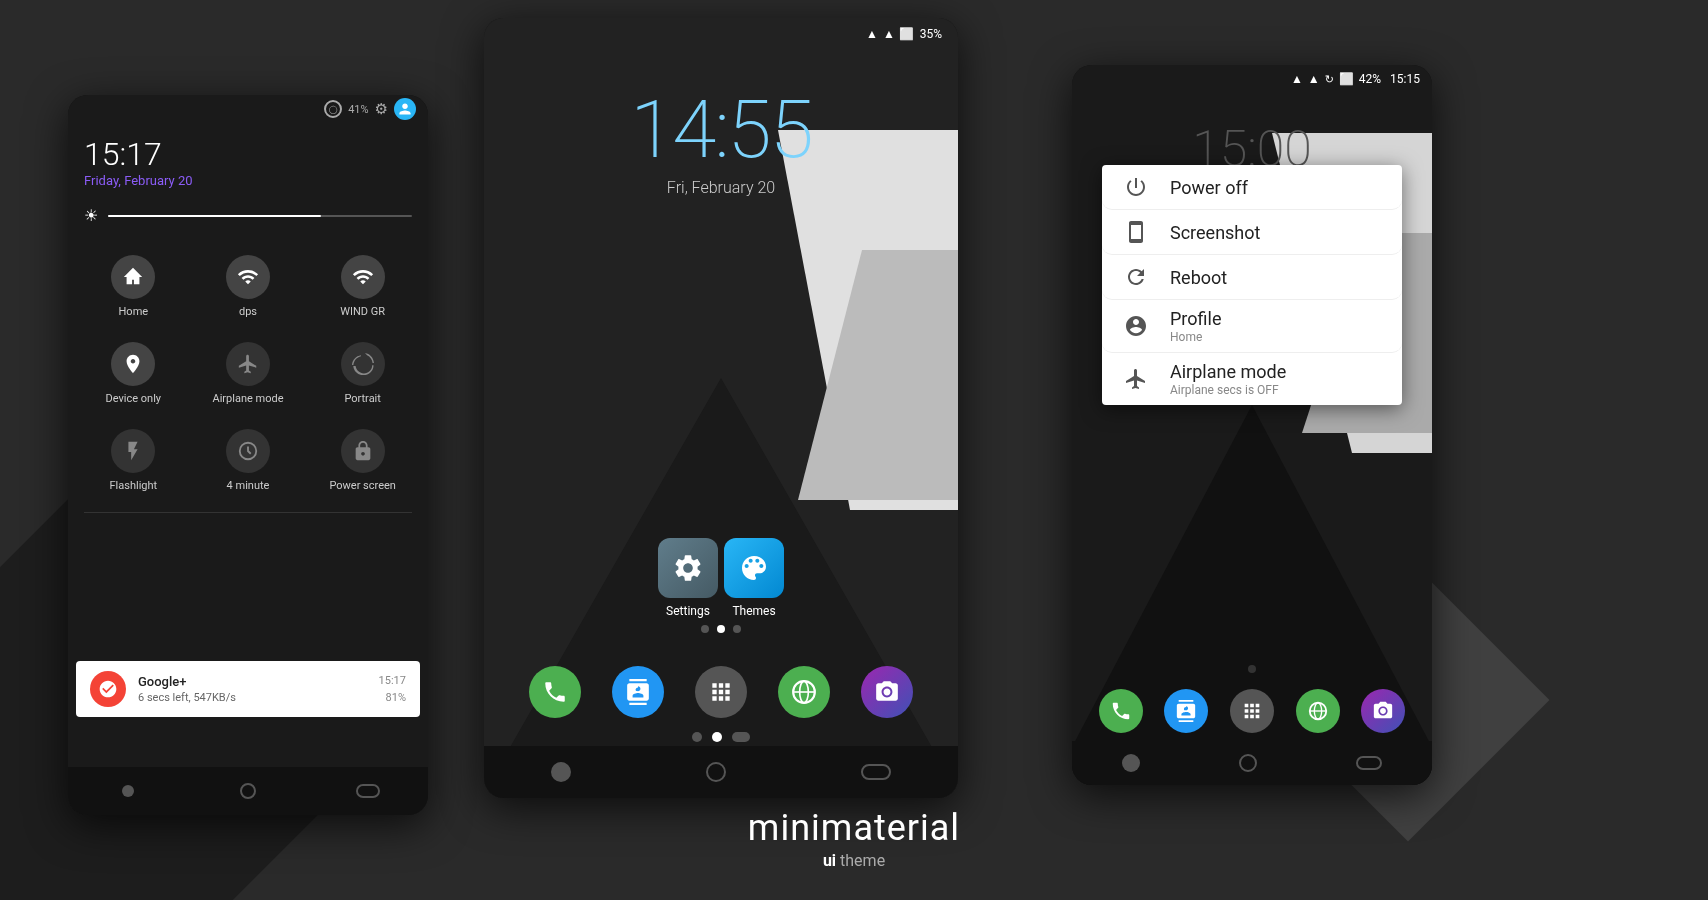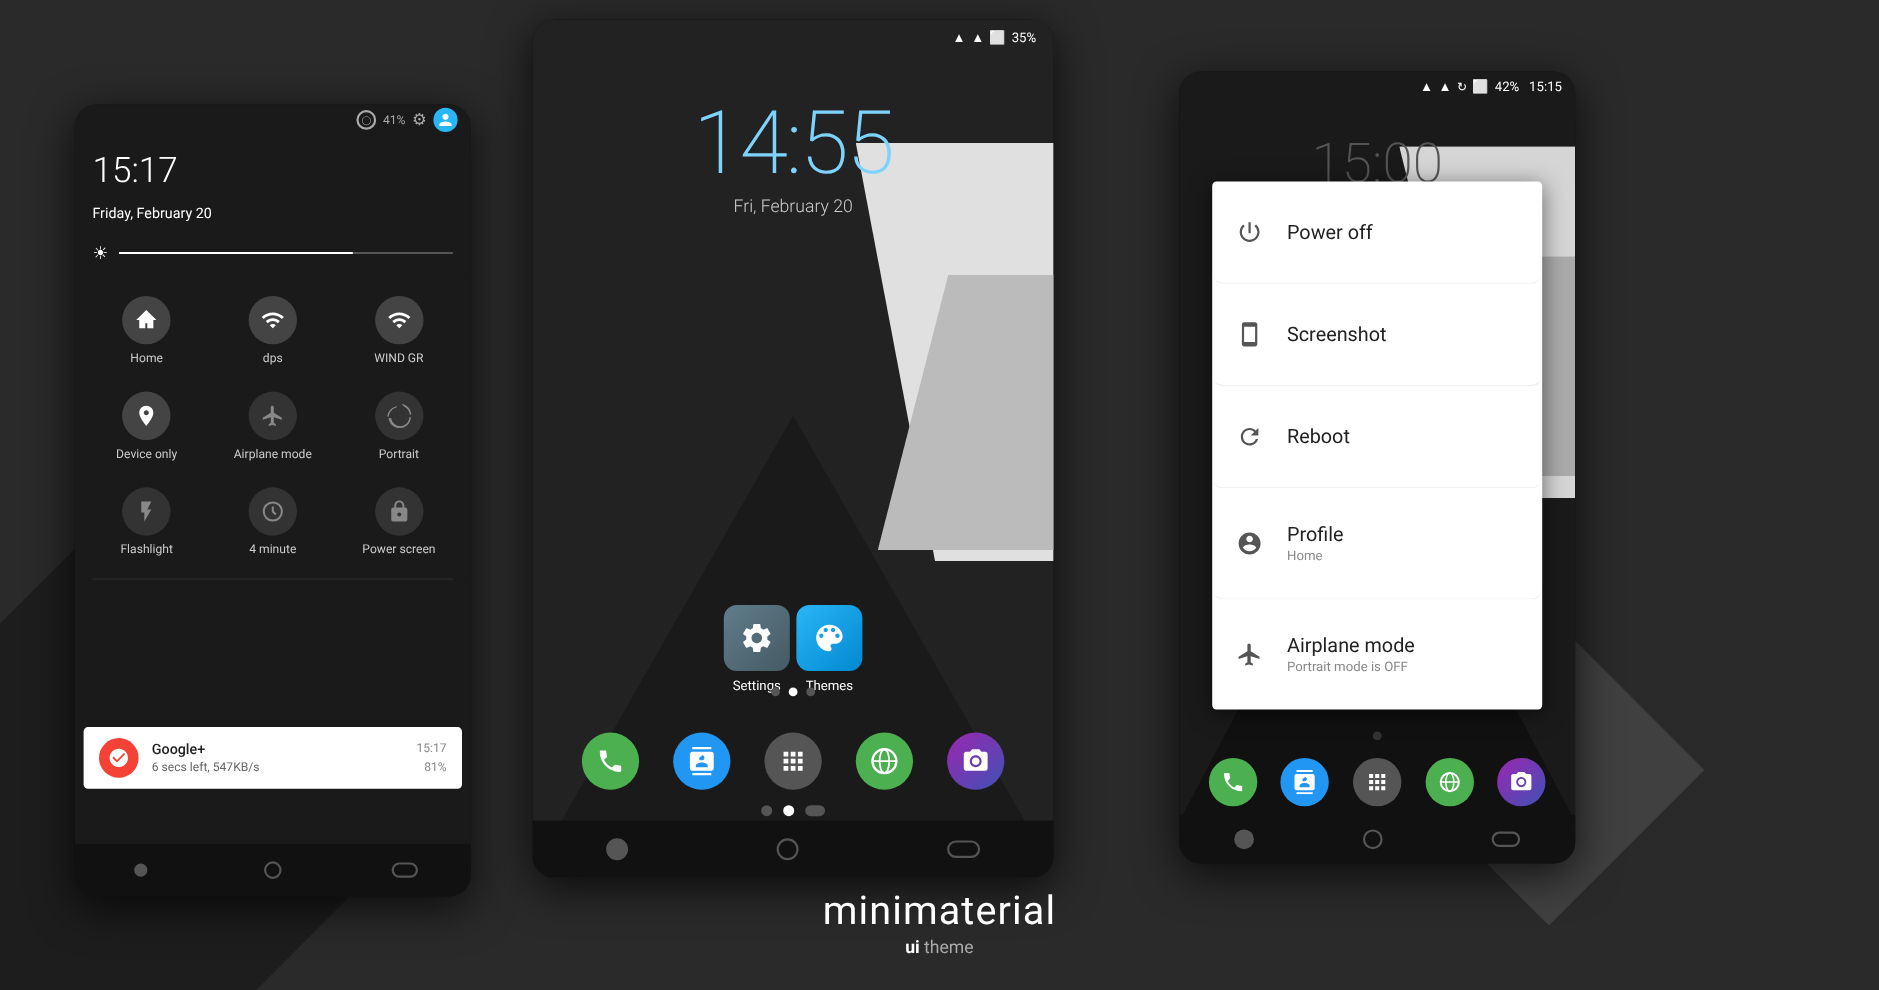--- a/index.html
+++ b/index.html
@@ -127,23 +127,23 @@
     .notification-header {
       background: #1a1a1a;
       padding: 12px 16px 8px;
     }
     .time-large {
       color: #fff;
       font-size: 32px;
       font-weight: 300;
     }
     .date-text {
-      color: #ffffff;
+      color: #8b5cf6;
       font-size: 13px;
-      margin-top: 14px;
+      margin-top: 0;
     }
 
     .brightness-row {
       background: #1a1a1a;
       padding: 10px 16px;
       display: flex;
       align-items: center;
       gap: 10px;
     }
     .brightness-icon {
@@ -403,21 +403,21 @@
       color: #ccc;
       font-size: 16px;
       margin-top: 8px;
       font-weight: 300;
       text-align: right;
     }
 
     .center-apps {
       position: absolute;
       z-index: 2;
-      bottom: 168px;
+      bottom: 180px;
       left: 50%;
       transform: translateX(-50%);
       display: flex;
       gap: 6px;
       align-items: center;
     }
     .center-app {
       display: flex;
       flex-direction: column;
       align-items: center;
@@ -584,21 +584,21 @@
       right: 30px;
       background: #fff;
       border-radius: 4px;
       overflow: hidden;
       z-index: 10;
       box-shadow: 0 4px 20px rgba(0,0,0,0.5);
     }
     .power-menu-item {
       display: flex;
       align-items: center;
-      padding: 32px 20px;
+      padding: 8px 20px;
       gap: 20px;
       border-bottom: 1px solid #eee;
       cursor: pointer;
       border-radius: 10px;
     }
     .power-menu-item:last-child { border-bottom: none; }
     .pm-icon {
       width: 28px;
       height: 28px;
       display: flex;
@@ -998,21 +998,21 @@
       </div>
 
       <div class="power-menu-item">
         <div class="pm-icon">
           <svg width="24" height="24" viewBox="0 0 24 24" fill="#555">
               <path d="M21 16v-2l-8-5V3.5c0-.83-.67-1.5-1.5-1.5S10 2.67 10 3.5V9l-8 5v2l8-2.5V19l-2 1.5V22l3.5-1 3.5 1v-1.5L13 19v-5.5l8 2.5z"></path>
             </svg>
         </div>
         <div class="pm-content">
           <div class="pm-label">Airplane mode</div>
-          <div class="pm-sub">Portrait mode is OFF</div>
+          <div class="pm-sub">Airplane secs is OFF</div>
         </div>
       </div>
 
     </div>
 
     <div class="right-bottom">
       <div class="right-dot-row">
         <div style="width:8px;height:8px;border-radius:50%;background:#555;opacity:0.5;"></div>
       </div>
       <div class="right-dock">

